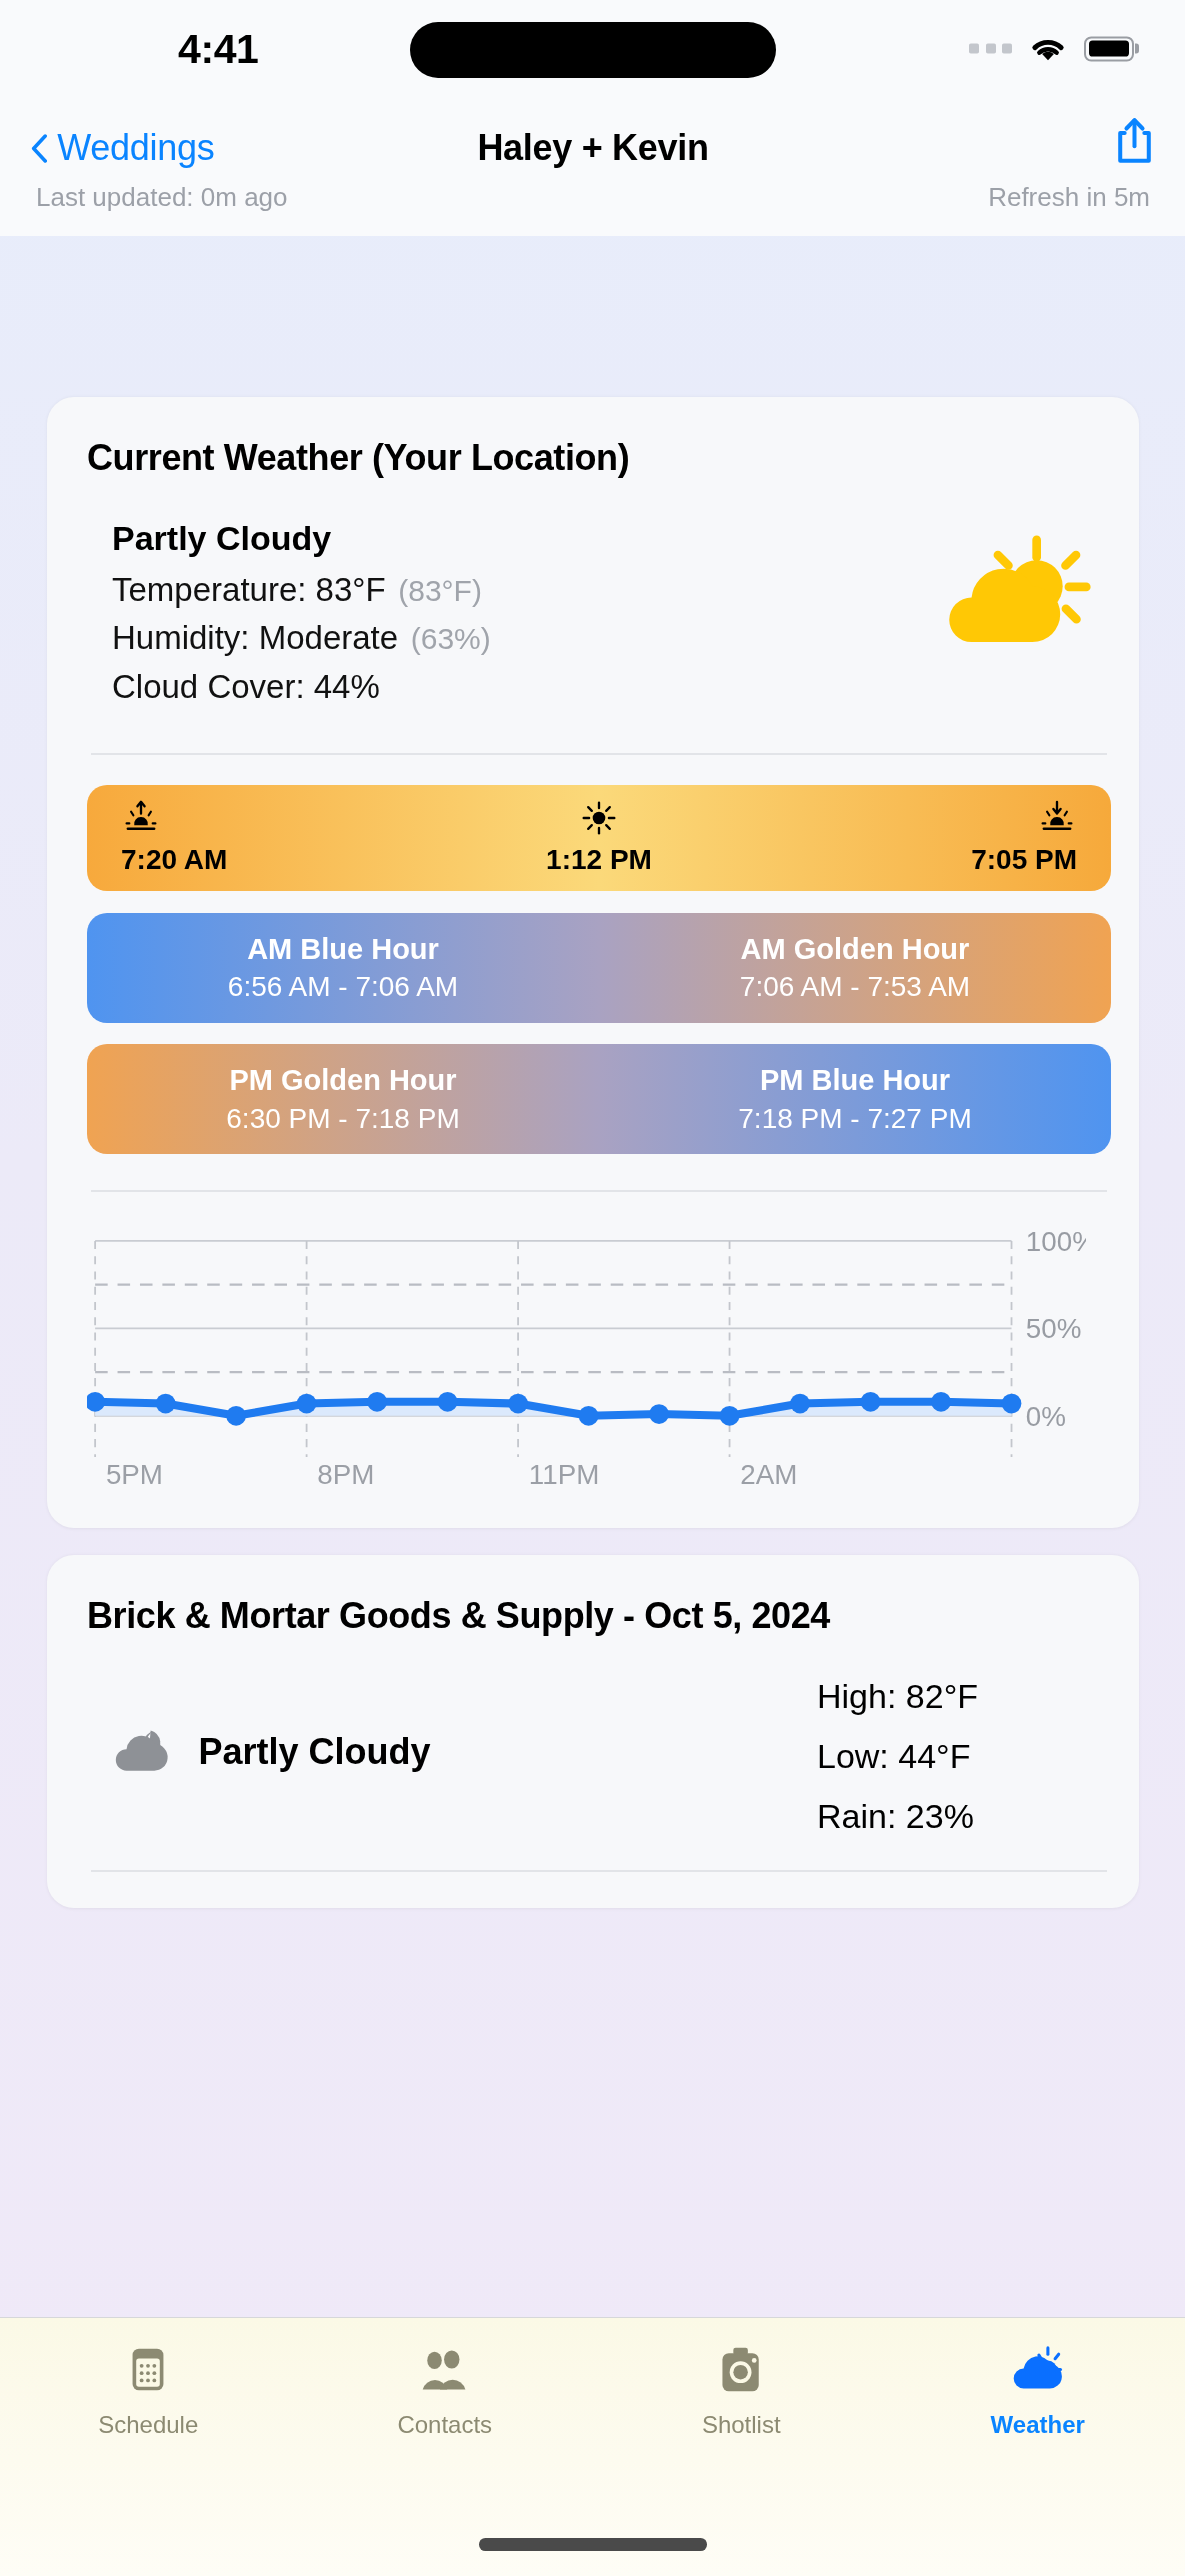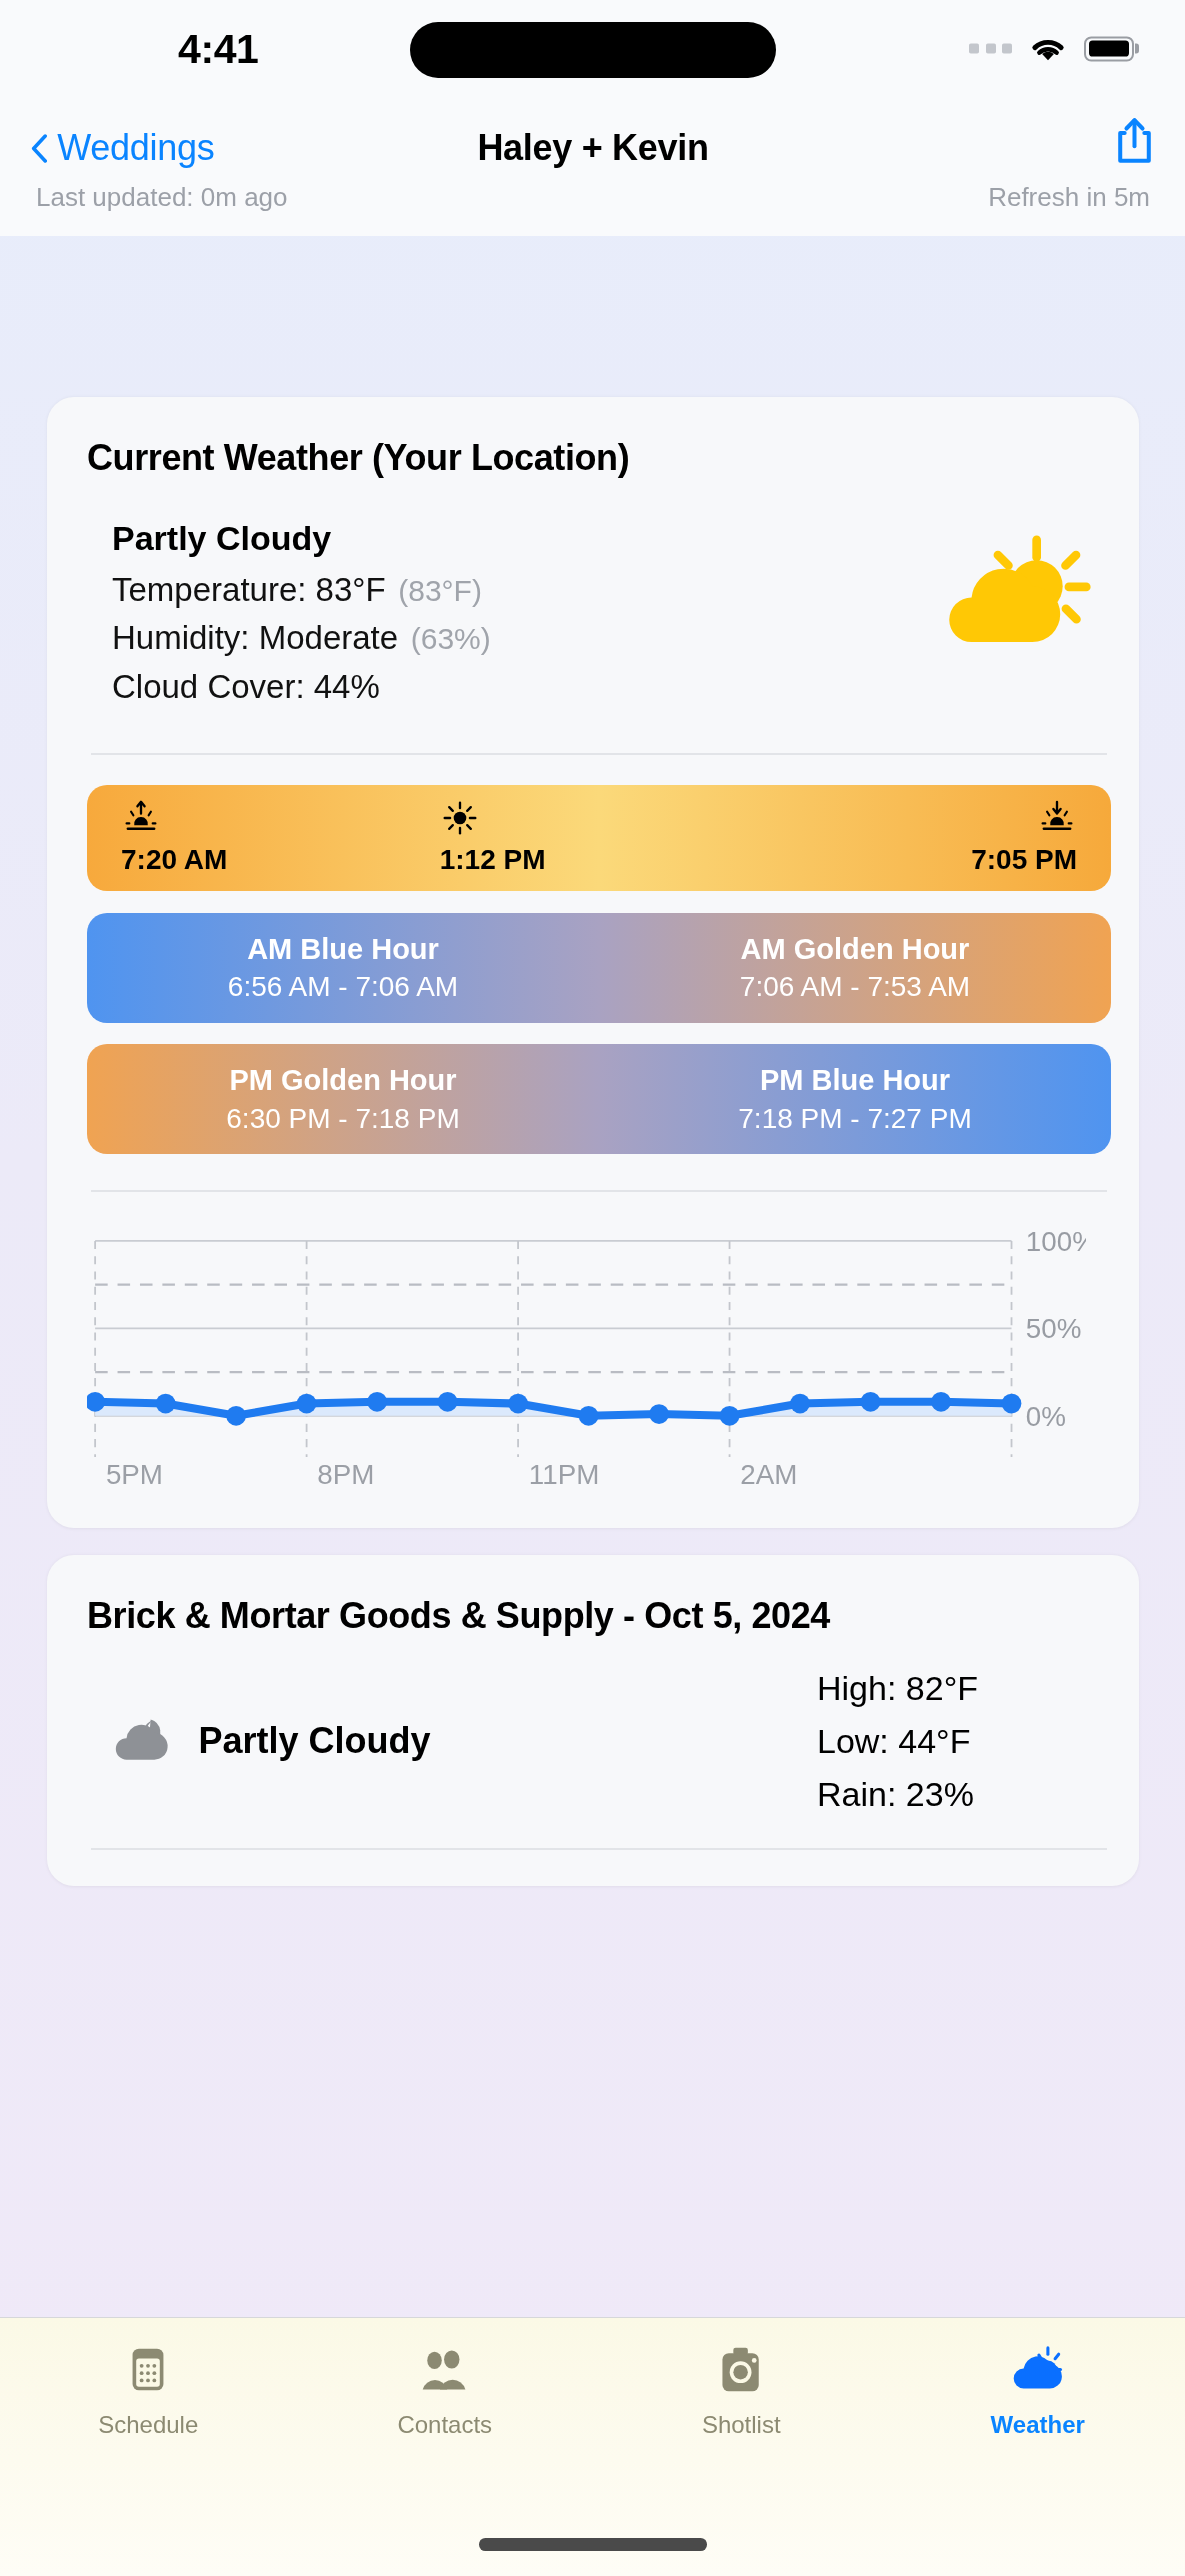--- a/index.html
+++ b/index.html
@@ -193,20 +193,21 @@
     border-radius: 20px;
     height: 106px;
     display: flex;
     align-items: center;
     padding: 0 34px;
   }
   .sun-item {
     flex: 1;
     display: flex;
     flex-direction: column;
+    align-items: center;
     gap: 5.4px;
   }
   .sun-item:first-child { align-items: flex-start; }
   .sun-item:last-child { align-items: flex-end; }
   .sun-item .t {
     font-size: 28px;
     font-weight: 700;
     color: #000;
   }
 
@@ -259,22 +260,23 @@
     flex: 1;
   }
   .fc-cond {
     font-size: 36px;
     font-weight: 700;
     color: #000;
   }
   .fc-right {
     display: flex;
     flex-direction: column;
-    gap: 14px;
+    gap: 21px;
     min-width: 269px;
+    margin-top: 8px;
   }
   .fc-right div {
     font-size: 34px;
     color: #000;
   }
   .fc-divider {
     height: 1.8px;
     background: #e2e4e8;
     margin: 34px 3.6px 0 3.6px;
   }

